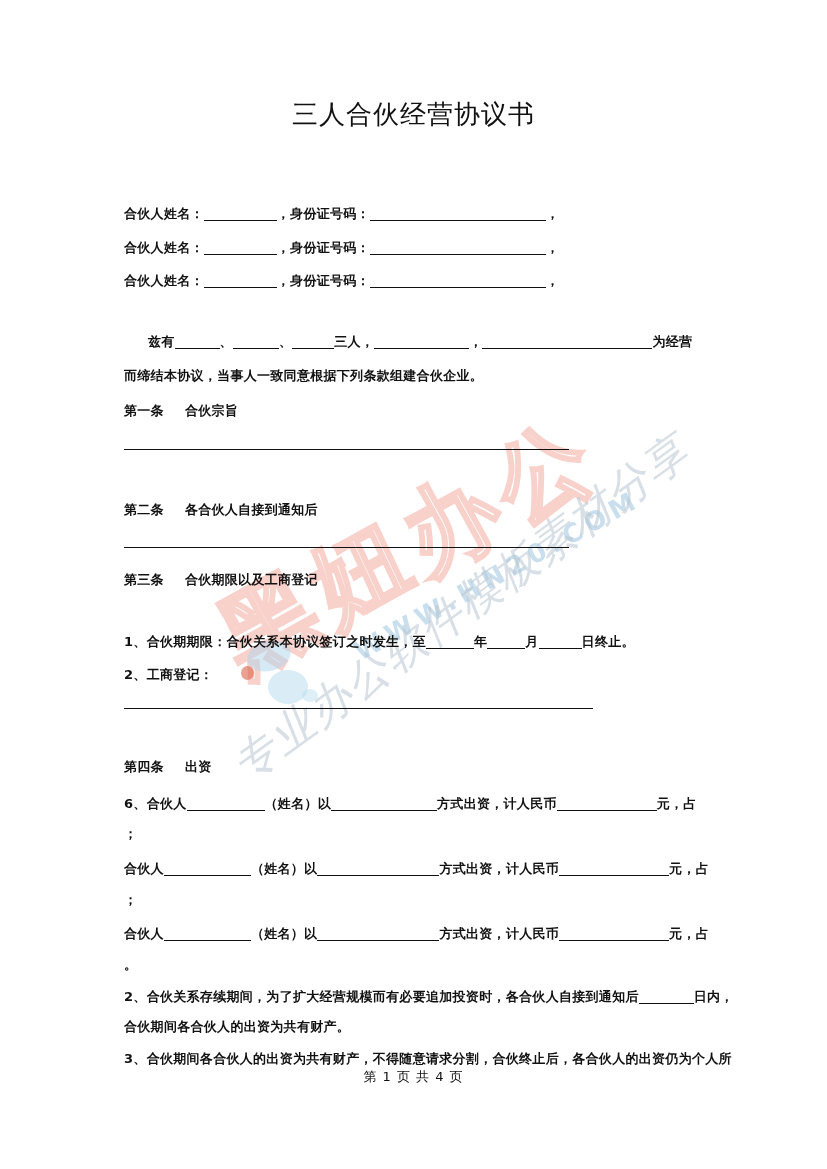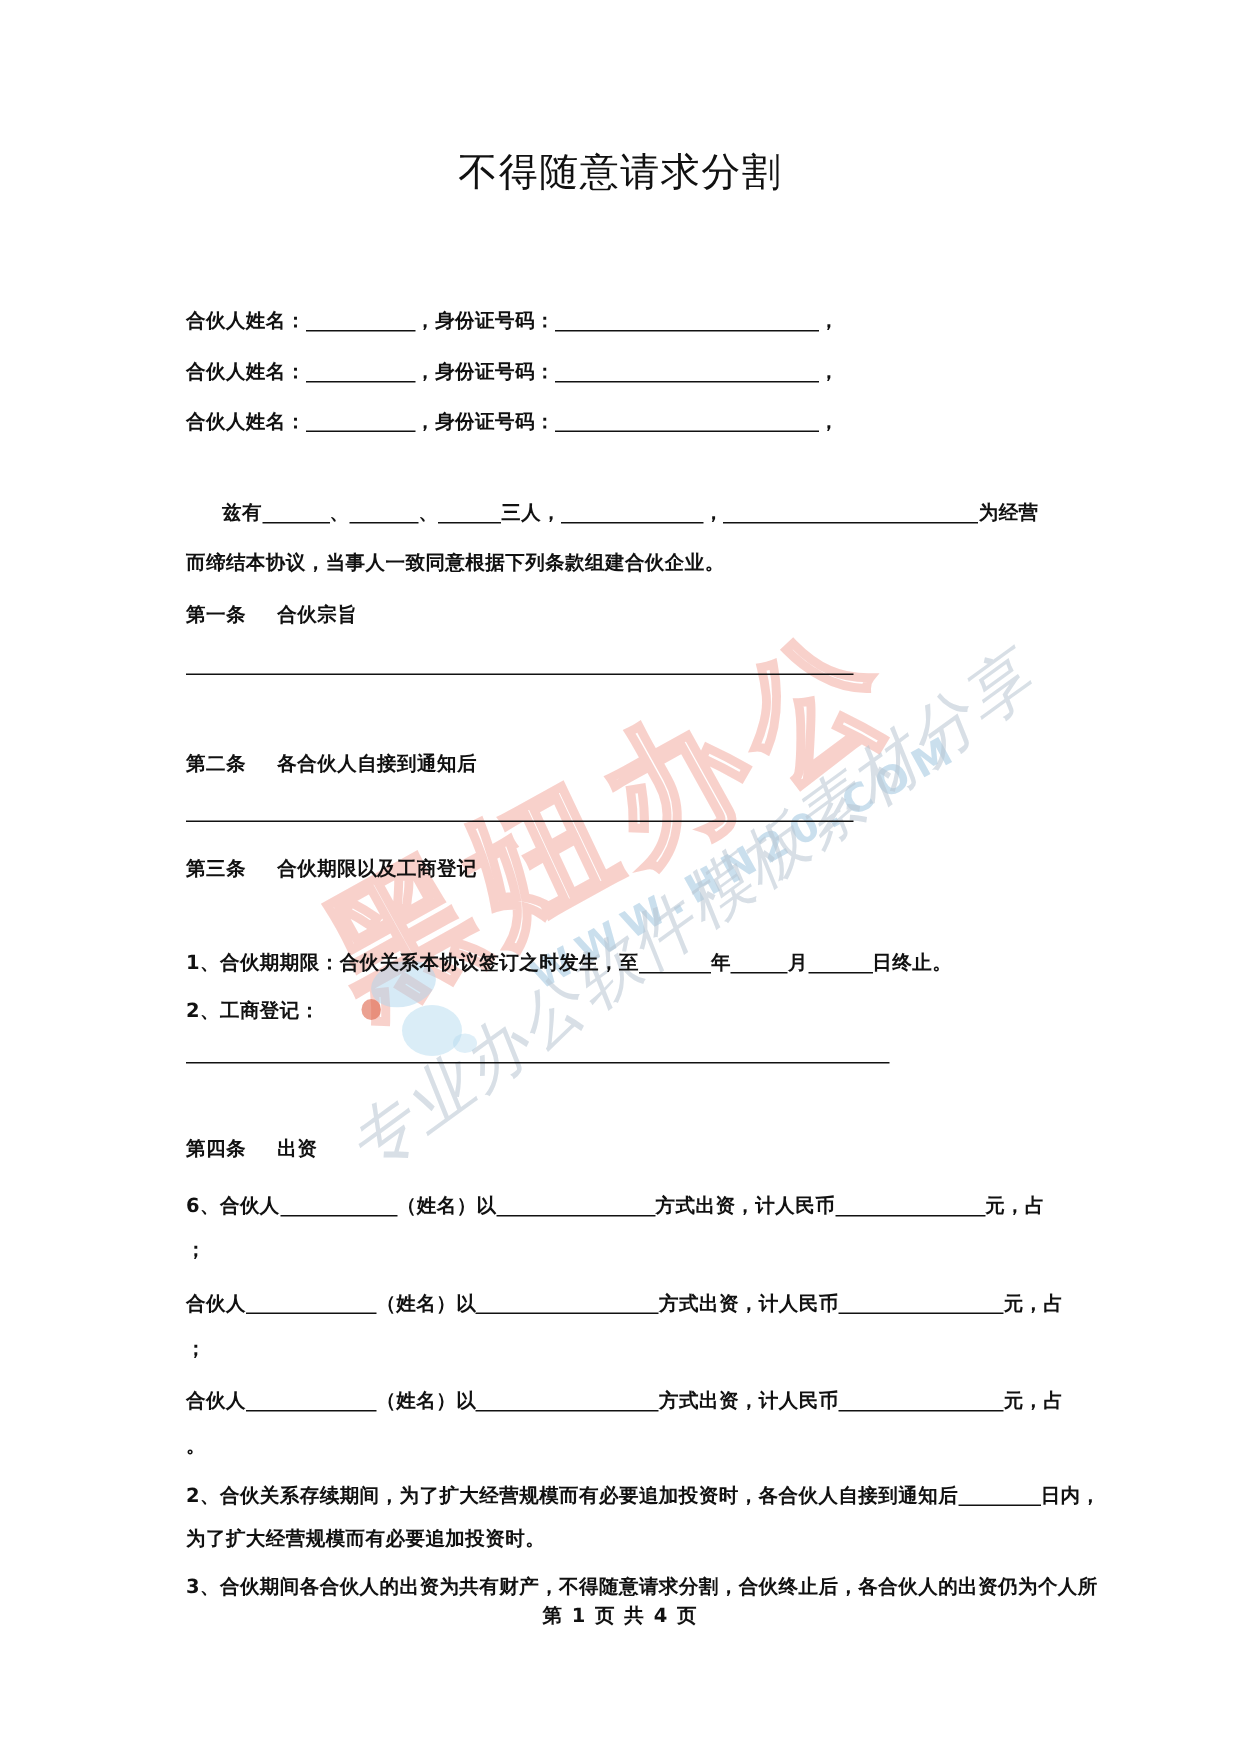--- a/index.html
+++ b/index.html
@@ -8,21 +8,21 @@
   
   .ln{position:absolute;left:124px;z-index:2;font-size:13px;font-weight:600;
       line-height:16px;white-space:nowrap;letter-spacing:.3px;text-align:right;}
   .run{display:inline;}
   .blank{display:inline-block;height:13px;border-bottom:1.5px solid #111;
          position:relative;top:3px;}
   .gap{display:inline-block;}
   .title{position:absolute;top:97px;left:0;width:100%;text-align:center;z-index:2;
          font-family:"DejaVu Serif",serif;font-size:26px;font-weight:400;letter-spacing:1px;}
   .footer{position:absolute;top:1068px;left:0;width:100%;text-align:center;z-index:2;
-          font-size:13px;font-weight:700;letter-spacing:1px;}
+          font-size:13px;font-weight:400;letter-spacing:1px;}
   
   .l0{top:204px}.l1{top:238px}.l2{top:271px}
   .l3{top:332px;left:148px}.l4{top:368px}
   .l5{top:403px}.l6{top:433px}
   .l7{top:502px}.l8{top:531px}
   .l9{top:572px}.l10{top:632px}.l11{top:667px}.l12{top:692px}
   .l13{top:759px}.l14{top:794px}.l15{top:826px}.l16{top:859px}.l17{top:892px}
   .l18{top:924px}.l19{top:957px}.l20{top:987px}.l21{top:1019px}.l22{top:1051px}
   
   .wm{position:absolute;z-index:1;pointer-events:none;white-space:nowrap;}
@@ -47,21 +47,21 @@
 <div class="page">
 
   <div class="wm wm-brand">黑妞办公</div>
   <div class="wm wm-url">WWW.HN20.COM</div>
   <div class="wm wm-slogan">专业办公软件模板素材分享</div>
   <div class="wm wm-blob wm-b1"></div>
   <div class="wm wm-blob wm-b2"></div>
   <div class="wm wm-blob wm-b3"></div>
   <div class="wm wm-blob wm-b4"></div>
 
-  <div class="title">不得随意请求分割</div>
+  <div class="title">三人合伙经营协议书</div>
 
   <div class="ln l0"><span class="run">合伙人姓名：</span><span class="blank" style="width: 73px;"></span><span class="run">，身份证号码：</span><span class="blank" style="width: 176px;"></span><span class="run">，</span></div>
   <div class="ln l1"><span class="run">合伙人姓名：</span><span class="blank" style="width: 73px;"></span><span class="run">，身份证号码：</span><span class="blank" style="width: 176px;"></span><span class="run">，</span></div>
   <div class="ln l2"><span class="run">合伙人姓名：</span><span class="blank" style="width: 73px;"></span><span class="run">，身份证号码：</span><span class="blank" style="width: 176px;"></span><span class="run">，</span></div>
   <div class="ln l3"><span class="run">兹有</span><span class="blank" style="width: 45px;"></span><span class="run">、</span><span class="blank" style="width: 46px;"></span><span class="run">、</span><span class="blank" style="width: 42px;"></span><span class="run">三人，</span><span class="blank" style="width: 95px;"></span><span class="run">，</span><span class="blank" style="width: 170px;"></span><span class="run">为经营</span></div>
   <div class="ln l4"><span class="run">而缔结本协议，当事人一致同意根据下列条款组建合伙企业。</span></div>
   <div class="ln l5"><span class="run">第一条</span><span class="gap" style="width: 21px;"></span><span class="run">合伙宗旨</span></div>
   <div class="ln l6"><span class="blank" style="width: 445px;"></span></div>
   <div class="ln l7"><span class="run">第二条</span><span class="gap" style="width: 21px;"></span><span class="run">各合伙人自接到通知后</span></div>
   <div class="ln l8"><span class="blank" style="width: 445px;"></span></div>
@@ -70,17 +70,17 @@
   <div class="ln l11"><span class="run">2、工商登记：</span></div>
   <div class="ln l12"><span class="blank" style="width: 469px;"></span></div>
   <div class="ln l13"><span class="run">第四条</span><span class="gap" style="width: 21px;"></span><span class="run">出资</span></div>
   <div class="ln l14"><span class="run">6、合伙人</span><span class="blank" style="width: 78px;"></span><span class="run">（姓名）以</span><span class="blank" style="width: 106px;"></span><span class="run">方式出资，计人民币</span><span class="blank" style="width: 100px;"></span><span class="run">元，占</span></div>
   <div class="ln l15"><span class="run">；</span></div>
   <div class="ln l16"><span class="run">合伙人</span><span class="blank" style="width: 87px;"></span><span class="run">（姓名）以</span><span class="blank" style="width: 122px;"></span><span class="run">方式出资，计人民币</span><span class="blank" style="width: 110px;"></span><span class="run">元，占</span></div>
   <div class="ln l17"><span class="run">；</span></div>
   <div class="ln l18"><span class="run">合伙人</span><span class="blank" style="width: 87px;"></span><span class="run">（姓名）以</span><span class="blank" style="width: 122px;"></span><span class="run">方式出资，计人民币</span><span class="blank" style="width: 110px;"></span><span class="run">元，占</span></div>
   <div class="ln l19"><span class="run">。</span></div>
   <div class="ln l20"><span class="run">2、合伙关系存续期间，为了扩大经营规模而有必要追加投资时，各合伙人自接到通知后</span><span class="blank" style="width: 55px;"></span><span class="run">日内，</span></div>
-  <div class="ln l21"><span class="run">为了扩大经营规模而有必要追加投资时。</span></div>
+  <div class="ln l21"><span class="run">合伙期间各合伙人的出资为共有财产。</span></div>
   <div class="ln l22"><span class="run">3、合伙期间各合伙人的出资为共有财产，不得随意请求分割，合伙终止后，各合伙人的出资仍为个人所</span></div>
 
   <div class="footer">第 1 页 共 4 页</div>
 </div>
 
 </body></html>

